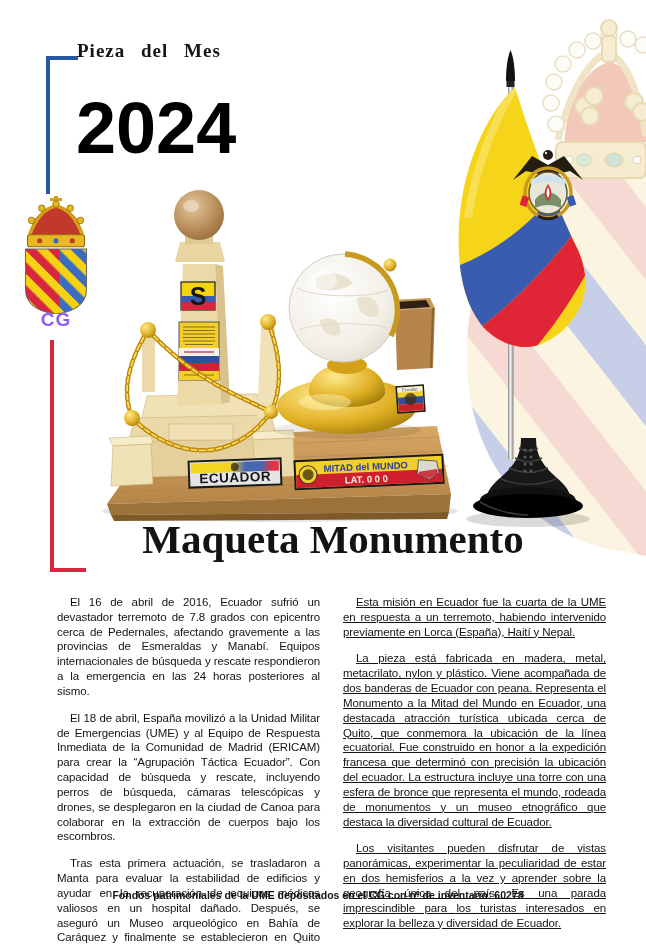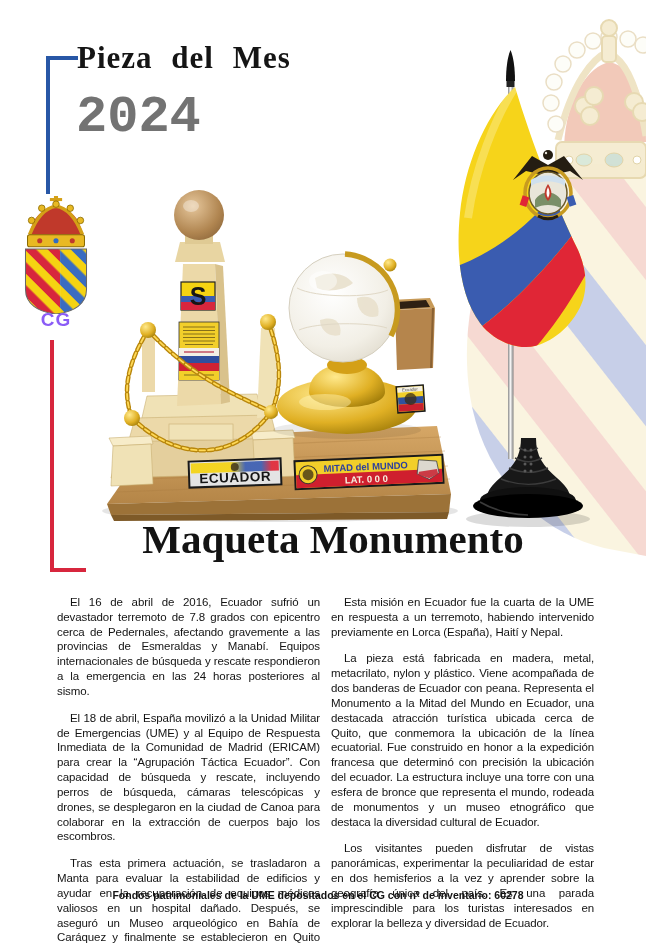--- a/index.html
+++ b/index.html
@@ -2,38 +2,38 @@
 <html><head>
 <meta charset="utf-8">
 <style>
   html,body{margin:0;padding:0;background:#fff;}
   .page{position:relative;width:646px;height:944px;background:#ffffff;overflow:hidden;
         font-family:"Liberation Sans",sans-serif;color:#131313;}
   .abs{position:absolute;}
 
   
   .series-title{left:77px;top:40px;font-family:"Liberation Serif",serif;font-weight:bold;
-                font-size:31px;color:#151515;word-spacing:10px;letter-spacing:1px;}
+                font-size:19px;color:#151515;word-spacing:10px;letter-spacing:1px;}
   .month{left:80px;top:71px;font-size:27px;font-weight:bold;color:#d7263d;letter-spacing:12px;}
-  .year{left:76px;top:92px;font-size:52px;font-weight:bold;color:#737373;letter-spacing:0px;line-height:1;font-family:Liberation Mono, monospace;}
+  .year{left:76px;top:92px;font-size:72px;font-weight:bold;color:#000000;letter-spacing:0px;line-height:1;}
   .bracket-top{left:46px;top:56px;width:32px;height:4px;background:#2857a6;}
   .bracket-v{left:46px;top:56px;width:4px;height:138px;background:#2857a6;}
   .redline-v{left:50px;top:340px;width:4px;height:230px;background:#d7263d;}
   .redline-foot{left:50px;top:568px;width:36px;height:4px;background:#d7263d;}
   .cg-label{left:16px;top:309px;width:80px;text-align:center;font-weight:bold;font-size:19px;
             color:#8b5cf6;letter-spacing:1px;}
 
   
   .article-title{left:108px;top:518px;width:450px;text-align:center;
                  font-family:"Liberation Serif",serif;font-weight:bold;font-size:41px;
                  line-height:1.05;color:#131313;}
   .col{top:595px;width:263px;font-size:11.5px;line-height:1.29;text-align:justify;
        letter-spacing:-0.1px;color:#131313;}
   .col-left{left:57px;}
-  .col-right{left:331px;}
+  .col-right{left:343px;text-decoration:underline;}
   .col p{margin:0 0 12px 0;text-indent:13px;}
   .footer{left:0;top:889px;width:636px;text-align:center;font-weight:bold;font-size:10.5px;color:#131313;}
 
   svg text{font-family:"Liberation Sans",sans-serif;}
 </style>
 </head>
 <body>
 
 <div class="page">
 

